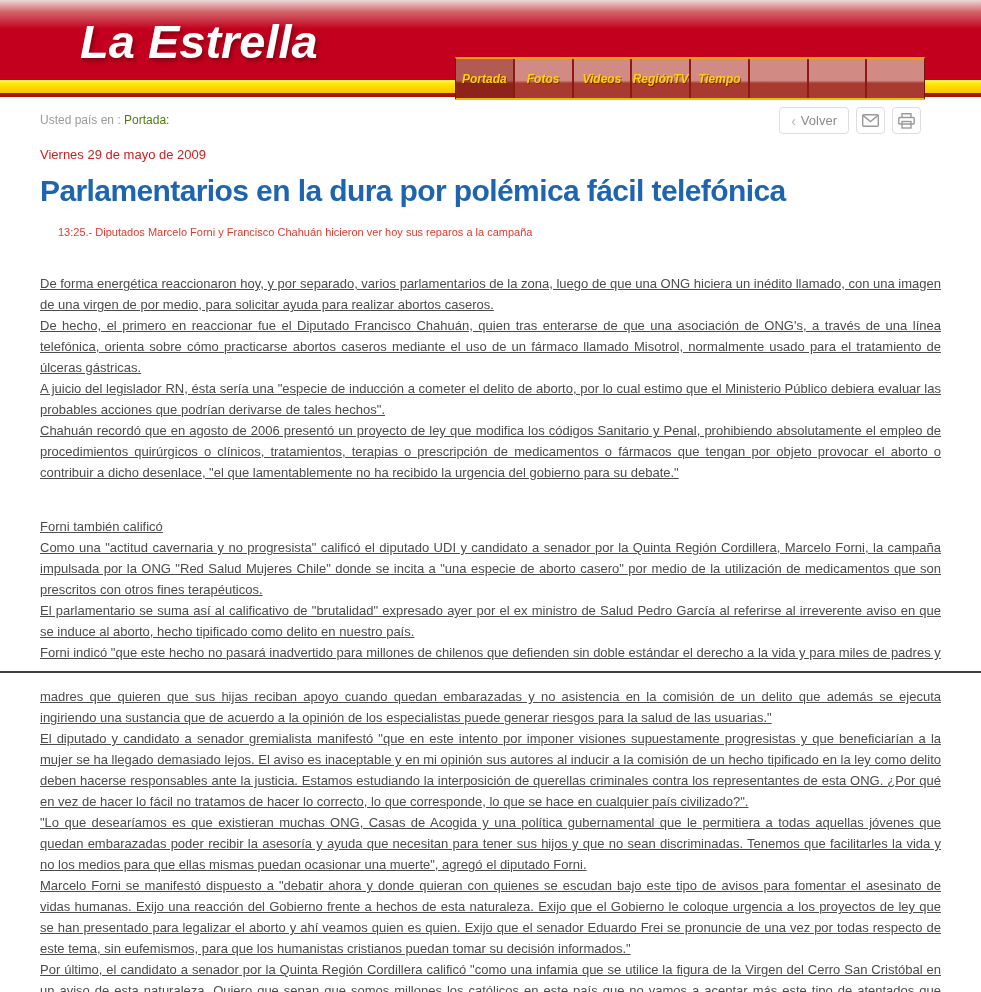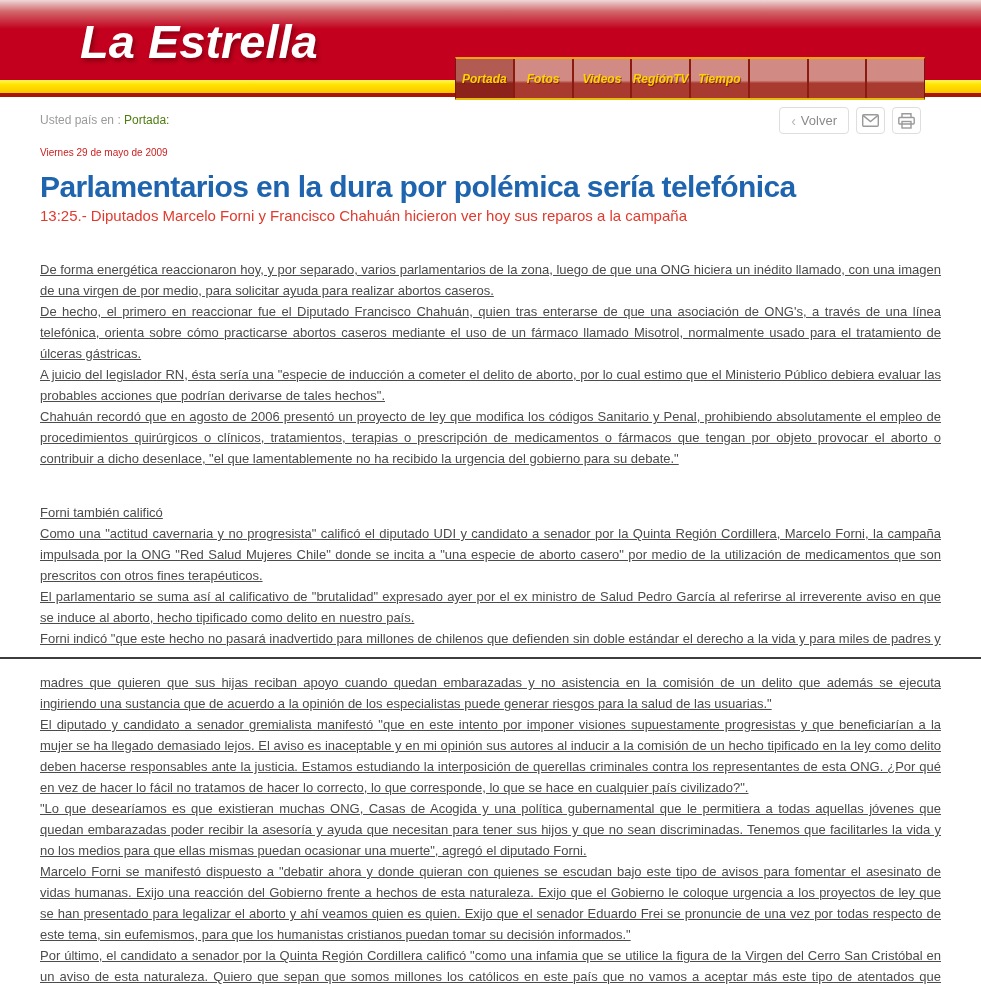--- a/index.html
+++ b/index.html
@@ -81,32 +81,32 @@
   .btn-volver .chev { color: #b5b5b5; font-size: 14px; }
   .icon-btn {
     width: 29px; height: 27px;
     border: 1px solid #dedede; border-radius: 4px;
     background: #ffffff; cursor: pointer;
     display: flex; align-items: center; justify-content: center;
     padding: 0;
   }
   .icon-btn svg { stroke: #9a9a9a; fill: none; stroke-width: 1.4; }
 
-  .date-line { color: #cc2020; font-size: 10px; margin: 2px 0 12px; }
+  .date-line { color: #cc2020; font-size: 13px; margin: 2px 0 12px; }
 
   h1.headline {
     color: #1e64ae;
     font-size: 30px; line-height: 34px;
     font-weight: bold; letter-spacing: -0.6px;
     margin: 2px 0 3px;
   }
   .subtitle {
     color: #e03a2e;
-    font-size: 15px; font-weight: normal;
-    margin: 0;
+    font-size: 11px; font-weight: normal;
+    margin: 18px;
   }
 
   .article {
     margin-top: 35px;
     font-size: 13px; line-height: 21px;
     color: #4c4c4c;
     text-align: justify;
   }
   .article p { margin: 0; text-decoration: underline; }
   .section-heading { margin-top: 33px !important; text-align: left; }
@@ -179,21 +179,21 @@
             <rect x="0.8" y="4.5" width="15.4" height="6.5" rx="1"></rect>
             <rect x="4" y="8.5" width="9" height="6.5"></rect>
           </svg>
         </span>
       </button>
     </div>
   </div>
 
   <div class="date-line">Viernes 29 de mayo de 2009</div>
 
-  <h1 class="headline">Parlamentarios en la dura por polémica sería telefónica</h1>
+  <h1 class="headline">Parlamentarios en la dura por polémica fácil telefónica</h1>
   <h2 class="subtitle">13:25.- Diputados Marcelo Forni y Francisco Chahuán hicieron ver hoy sus reparos a la campaña</h2>
 
   <article class="article">
     <p>De forma energética reaccionaron hoy, y por separado, varios parlamentarios de la zona, luego de que una ONG hiciera un inédito llamado, con una imagen de una virgen de por medio, para solicitar ayuda para realizar abortos caseros.</p>
     <p>De hecho, el primero en reaccionar fue el Diputado Francisco Chahuán, quien tras enterarse de que una asociación de ONG's, a través de una línea telefónica, orienta sobre cómo practicarse abortos caseros mediante el uso de un fármaco llamado Misotrol, normalmente usado para el tratamiento de úlceras gástricas.</p>
     <p>A juicio del legislador RN, ésta sería una "especie de inducción a cometer el delito de aborto, por lo cual estimo que el Ministerio Público debiera evaluar las probables acciones que podrían derivarse de tales hechos".</p>
     <p>Chahuán recordó que en agosto de 2006 presentó un proyecto de ley que modifica los códigos Sanitario y Penal, prohibiendo absolutamente el empleo de procedimientos quirúrgicos o clínicos, tratamientos, terapias o prescripción de medicamentos o fármacos que tengan por objeto provocar el aborto o contribuir a dicho desenlace, "el que lamentablemente no ha recibido la urgencia del gobierno para su debate."</p>
 
     <p class="section-heading">Forni también calificó</p>
 

